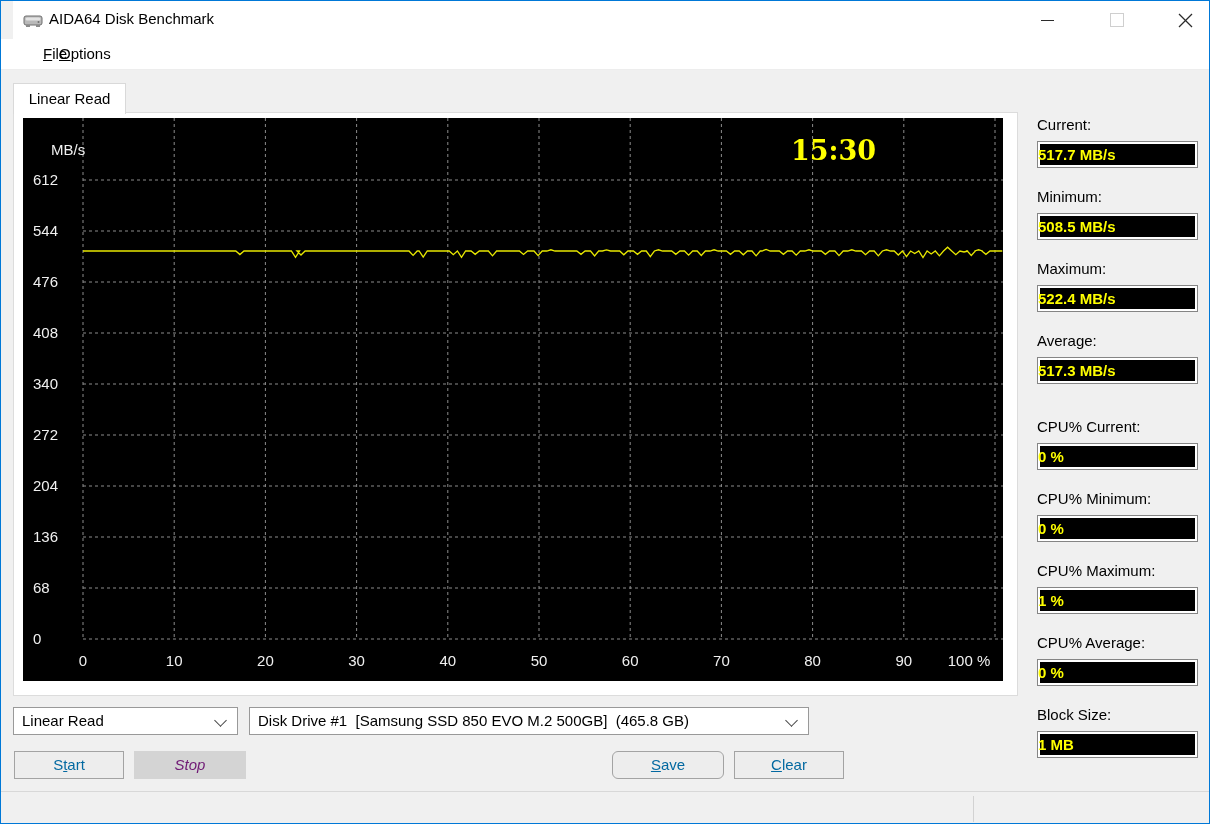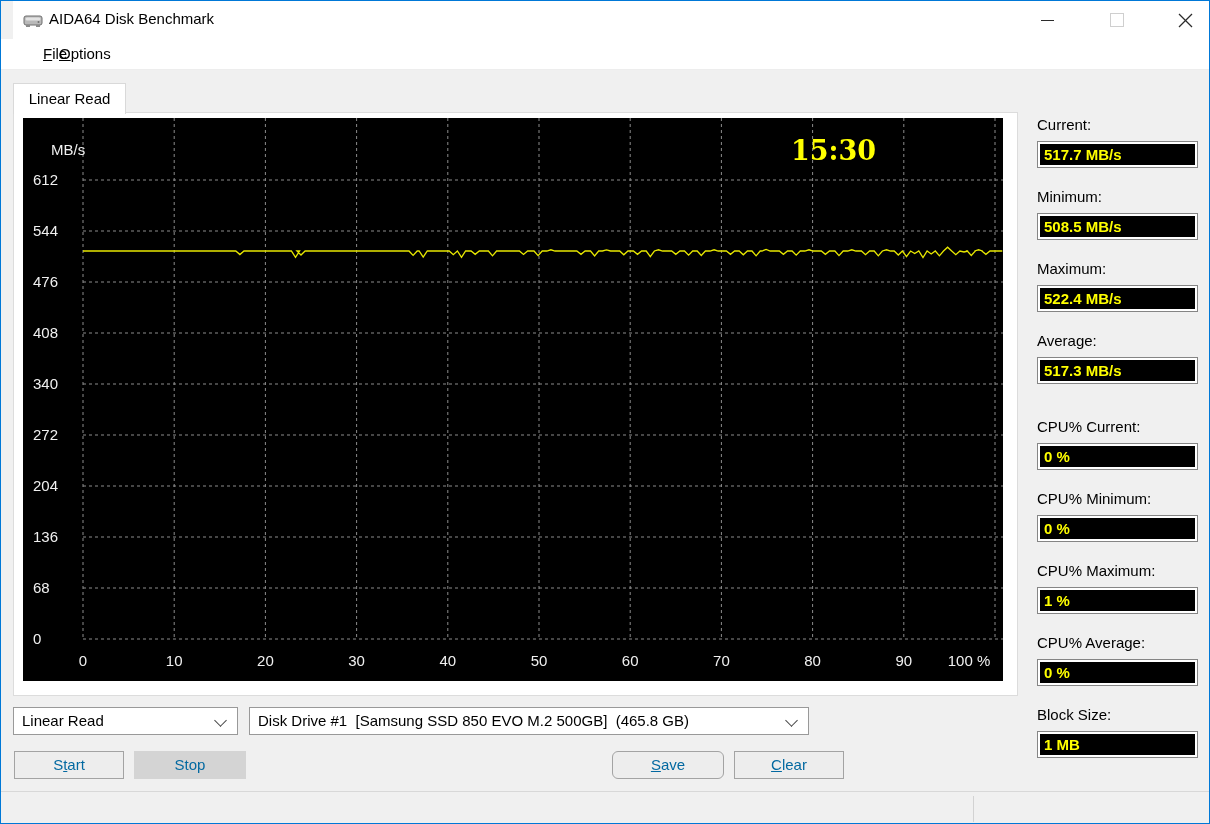--- a/index.html
+++ b/index.html
@@ -37,39 +37,39 @@
   .chart svg{display:block;}
   .grid{stroke:#8c8c8c;stroke-width:1;stroke-dasharray:3 3;}
   .axis{fill:#f0f0f0;font-family:"Liberation Sans",sans-serif;font-size:15px;}
   .timer{fill:#ffff00;font-family:"DejaVu Serif",serif;font-size:27px;font-weight:bold;}
   
   .stat-group{position:absolute;left:1036px;width:161px;}
   .stat-label{font-size:15px;color:#000;height:20px;}
   .stat-value-box{
     position:absolute;left:0;top:25px;width:161px;height:27px;background:#000;
     border:1px solid #858585;box-shadow:inset 0 0 0 2px #ffffff;box-sizing:border-box;
-    color:#ffff00;font-weight:bold;font-size:15px;line-height:25px;padding-left:6px;
+    color:#ffff00;font-weight:bold;font-size:15px;line-height:25px;
   }
   
   .combo{
     position:absolute;height:28px;background:#ffffff;border:1px solid #999999;
     box-sizing:border-box;font-size:15px;line-height:26px;color:#000;padding-left:8px;
   }
   .combo .txt{white-space:pre;}
   .chev{
     position:absolute;right:12px;top:8px;width:8px;height:8px;
     border-right:1.4px solid #444;border-bottom:1.4px solid #444;
     transform:rotate(45deg);transform-origin:center;
   }
   .btn{
     position:absolute;height:28px;background:#ededed;border:1px solid #a3a3a3;
     box-sizing:border-box;font-size:15px;color:#0369a1;text-align:center;line-height:26px;
   }
   .btn u{text-decoration:underline;}
-  .btn.disabled{background:#d4d4d4;border-color:#d4d4d4;color:#0369a1;}
+  .btn.disabled{background:#d4d4d4;border-color:#d4d4d4;color:#701a75;font-style:italic;}
   
   .statusbar{
     position:absolute;left:0;top:790px;width:100%;height:33px;background:#f0f0f0;
     border-top:1px solid #d8d8d8;
   }
   .status-divider{position:absolute;left:972px;top:4px;width:1px;height:26px;background:#d2d2d2;}
 </style>
 </head>
 <body>
 

